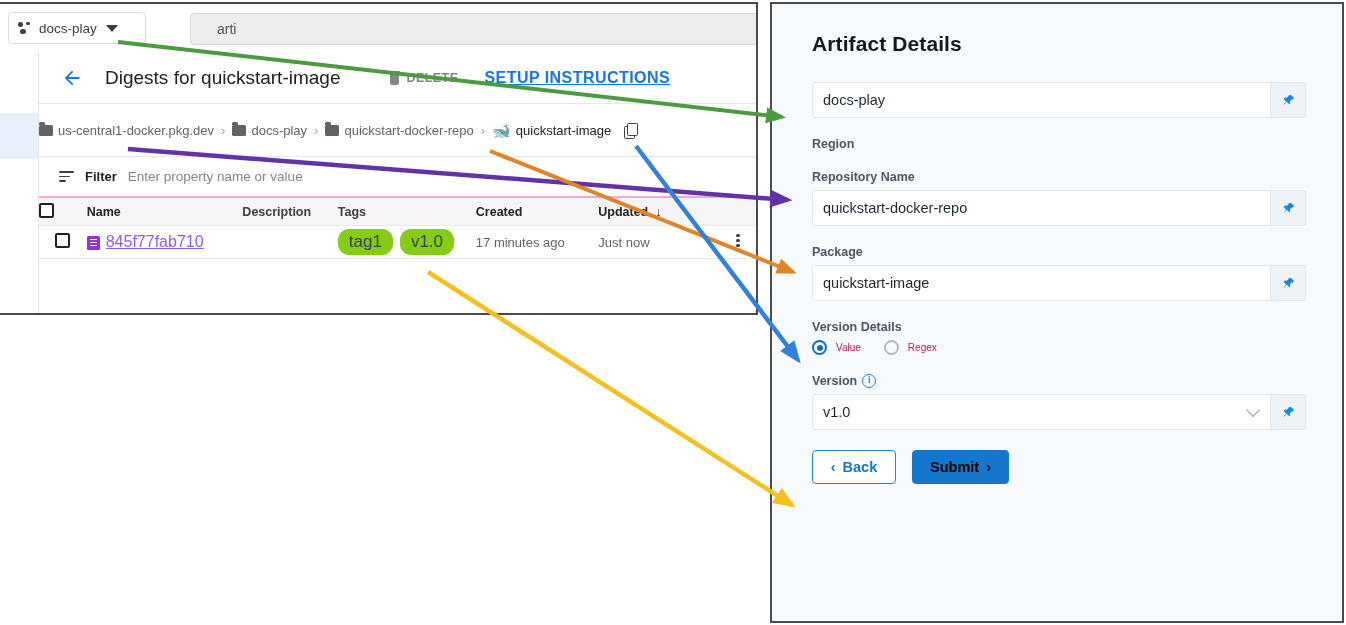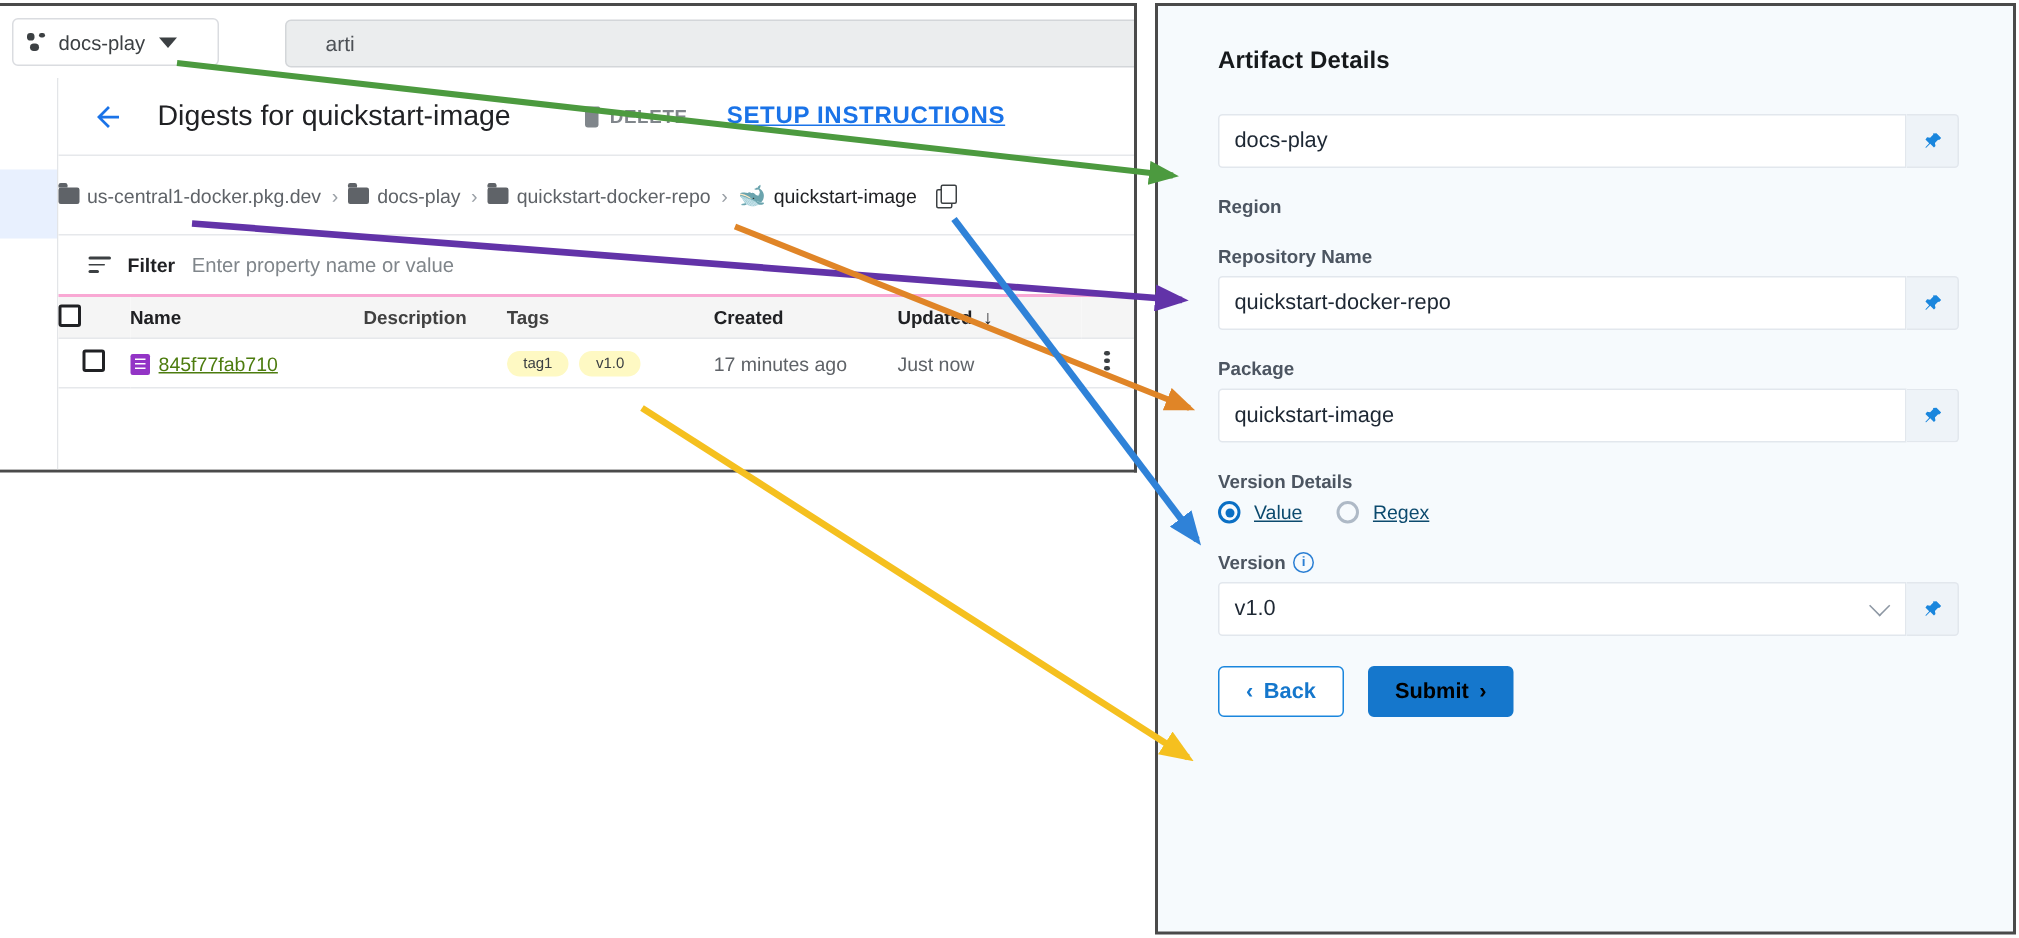--- a/index.html
+++ b/index.html
@@ -114,43 +114,43 @@
   .c-desc{width:92px;}
   .c-tags{width:133px;}
   .c-created{width:118px;}
   .c-updated{width:118px;}
   .c-menu{width:34px;text-align:center;}
   .chk{
     width:15px;height:15px;border:2px solid #202124;border-radius:2px;display:inline-block;
     background:#fff;box-sizing:border-box;
   }
   .sortarrow{font-size:13px;color:#202124;margin-left:7px;}
-  .digest-link{color:#4d7c0f;font-size:13px;}
+  .digest-link{color:#8b5cf6;font-size:16px;}
   .doc-ico{
     width:13px;height:14px;background:#9334c6;border-radius:1.5px;display:inline-block;
     vertical-align:-3px;margin-right:6px;position:relative;
   }
   .doc-ico:after{
     content:"";position:absolute;left:3px;top:3px;width:7px;height:1.3px;background:#fff;
     box-shadow:0 3px 0 #fff,0 6px 0 #fff;
   }
   .tagchip{
-    display:inline-block;background:#fef9c3;border-radius:11px;
-    padding:3px 11px;font-size:10px;color:#3c4043;margin-right:7px;
+    display:inline-block;background:#84cc16;border-radius:11px;
+    padding:3px 11px;font-size:17px;color:#3c4043;margin-right:7px;
   }
   .kebab{display:inline-block;width:4px;}
   .kebab i{display:block;width:3.3px;height:3.3px;background:#3c4043;border-radius:50%;margin:1.7px 0;}
 
   
   .panel{
     position:absolute;left:770px;top:2px;width:574px;height:621px;
     background:#f6fafd;border:2px solid #4a4a4a;box-sizing:border-box;
   }
   .panel-inner{padding:28px 36px 0 40px;}
-  .panel-title{font-size:16px;font-weight:700;color:#16191c;margin:0 0 26px 0;letter-spacing:.1px;}
+  .panel-title{font-size:21px;font-weight:700;color:#16191c;margin:0 0 26px 0;letter-spacing:.1px;}
   .field-group{margin-bottom:19px;}
   .field-label{font-size:12.5px;color:#4c5561;font-weight:700;margin-bottom:6px;display:flex;align-items:center;gap:5px;}
   .info-ico{
     width:12px;height:12px;border:1.4px solid #2b7fd4;border-radius:50%;
     font-size:9px;line-height:10px;text-align:center;color:#2b7fd4;font-weight:700;flex:0 0 auto;
   }
   .field-row{display:flex;align-items:stretch;}
   .field-input{
     flex:1;height:36px;background:#fff;border:1px solid #e2e7ed;border-radius:3px 0 0 3px;
     display:flex;align-items:center;padding:0 10px;box-sizing:border-box;
@@ -175,21 +175,21 @@
   }
   .pin-svg{width:15px;height:15px;}
 
   .radio-row{display:flex;align-items:center;gap:9px;margin-top:4px;}
   .radio{
     width:15px;height:15px;border-radius:50%;border:2.4px solid #0b6fc4;box-sizing:border-box;
     display:flex;align-items:center;justify-content:center;flex:0 0 auto;
   }
   .radio.off{border-color:#aeb9c6;}
   .radio .dot{width:6px;height:6px;border-radius:50%;background:#0b6fc4;}
-  .radio-label{font-size:13px;color:#0c4a6e;margin-right:14px;text-decoration:underline;}
+  .radio-label{font-size:10px;color:#be185d;margin-right:14px;}
 
   .btn-row{display:flex;gap:16px;margin-top:20px;}
   .btn{
     height:34px;border-radius:4px;display:flex;align-items:center;justify-content:center;gap:7px;
     font-size:14.5px;font-weight:700;box-sizing:border-box;padding:0 17px;
   }
   .btn-back{background:#fff;border:1.6px solid #1a86dd;color:#1577cc;min-width:84px;}
   .btn-submit{background:#1577cc;border:1.6px solid #1577cc;color:#000000;min-width:96px;}
 
   

